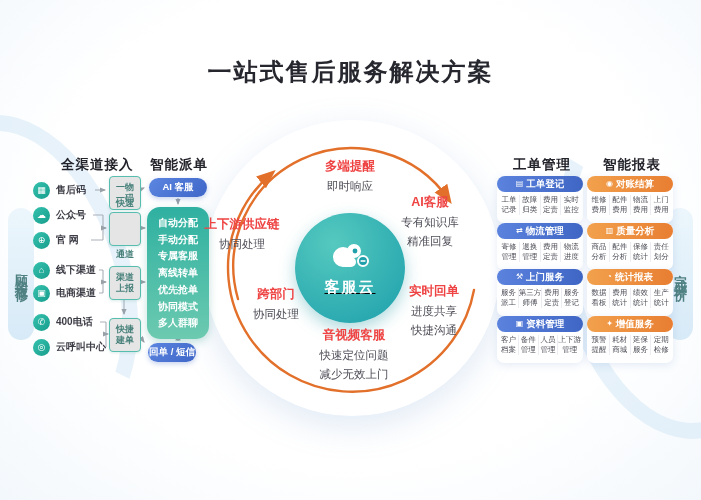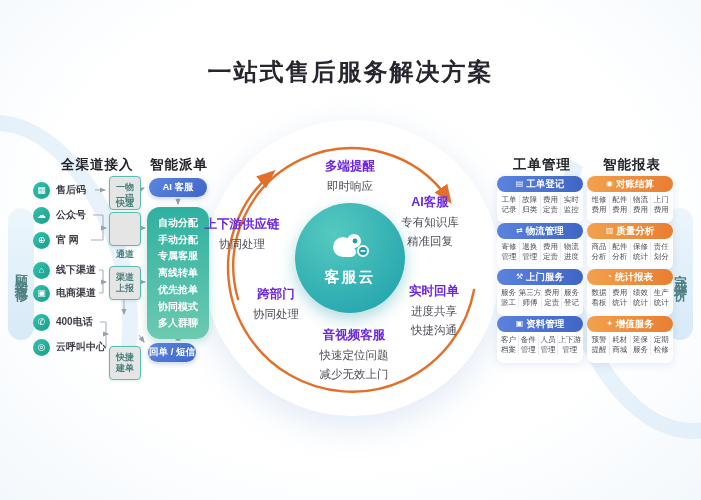--- a/index.html
+++ b/index.html
@@ -27,26 +27,26 @@
           color:#47807a;font-weight:600;box-shadow:0 1px 3px rgba(60,150,140,.18);}
   
   .pill{position:absolute;width:58px;height:19px;border-radius:10px;color:#fff;font-size:9.5px;font-weight:700;
         display:flex;align-items:center;justify-content:center;background:linear-gradient(135deg,#5b86e0,#3f66c8);
         box-shadow:0 2px 5px rgba(70,110,200,.3);white-space:nowrap;}
   .modes-box{position:absolute;left:147px;top:207px;width:62px;height:124px;border-radius:13px;
              background:linear-gradient(180deg,#2fb0a1,#6ccab0);box-shadow:0 3px 8px rgba(40,150,135,.28);
              display:flex;flex-direction:column;align-items:center;justify-content:space-evenly;padding:4px 0;}
   .mode{color:#fff;font-size:10px;font-weight:600;line-height:1;}
   
-  .hub-circle{position:absolute;left:295px;top:203px;width:110px;height:110px;border-radius:50%;
+  .hub-circle{position:absolute;left:295px;top:213px;width:110px;height:110px;border-radius:50%;
               background:radial-gradient(circle at 35% 28%,#55c9bf,#1c9fab);box-shadow:0 6px 16px rgba(30,150,160,.35);
-              display:flex;flex-direction:column;align-items:center;justify-content:center;gap:8px;}
+              display:flex;flex-direction:column;align-items:center;justify-content:center;gap:8px;text-decoration:underline;}
   .hub-label{color:#fff;font-size:15px;font-weight:800;letter-spacing:2px;}
   .feature{position:absolute;text-align:center;transform:translateX(-50%);white-space:nowrap;}
-  .f-title{font-size:12.5px;font-weight:800;color:#6d28d9;}
+  .f-title{font-size:12.5px;font-weight:800;color:#ef4444;}
   .f-line{font-size:11.5px;color:#4e4e58;margin-top:4px;}
   
   .gcard{position:absolute;width:86px;background:#fff;border-radius:7px;box-shadow:0 2px 8px rgba(90,130,200,.16);}
   .ghead{height:16px;border-radius:8px;color:#fff;font-size:9.5px;font-weight:700;display:flex;align-items:center;
          justify-content:center;gap:3px;}
   .ghead.blue{background:linear-gradient(90deg,#5b82dd,#3f66c4);}
   .ghead.orange{background:linear-gradient(90deg,#f2a14d,#e87e32);}
   .gh-icon{font-size:8px;line-height:1;}
   .grow{display:flex;padding:3px 2px 8px;}
   .gcell{flex:1;text-align:center;font-size:7.5px;color:#4e4f58;line-height:1.3;font-weight:500;}
@@ -146,21 +146,21 @@
     <span>一码</span>
 </div>
 <div class="bridge" style="top:212px;gap:40px;">
   <span>快速</span>
     <span>通道</span>
 </div>
 <div class="bridge" style="top:266px;">
   <span>渠道</span>
     <span>上报</span>
 </div>
-<div class="bridge" style="top:318px;margin-top:28px;">
+<div class="bridge" style="top:318px;">
   <span>快捷</span>
     <span>建单</span>
 </div>
 
 <div class="col-header" style="left:150px;top:156px;">智能派单</div>
 <div class="pill" style="left:149px;top:178px;">AI 客服</div>
 <div class="modes-box">
   <span class="mode">自动分配</span>
   <span class="mode">手动分配</span>
   <span class="mode">专属客服</span>

